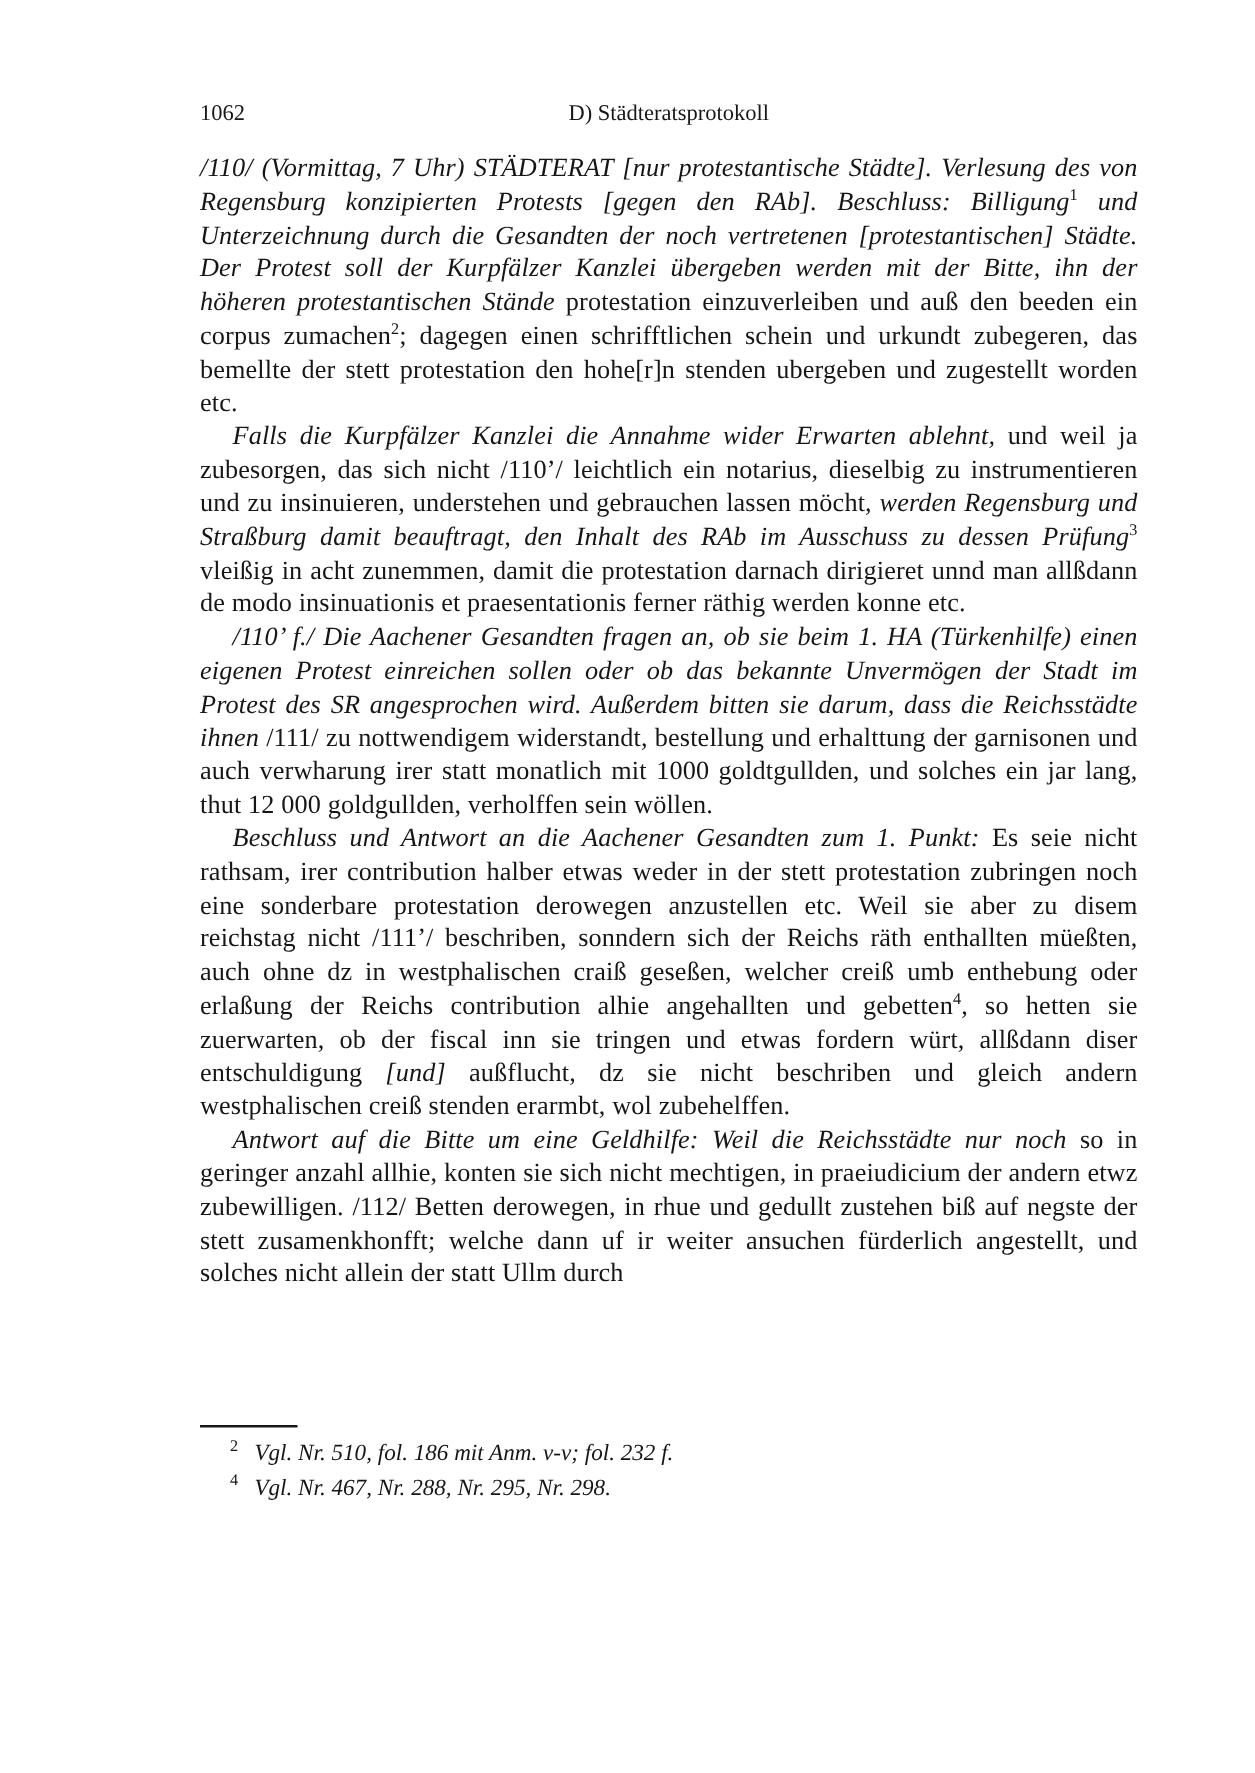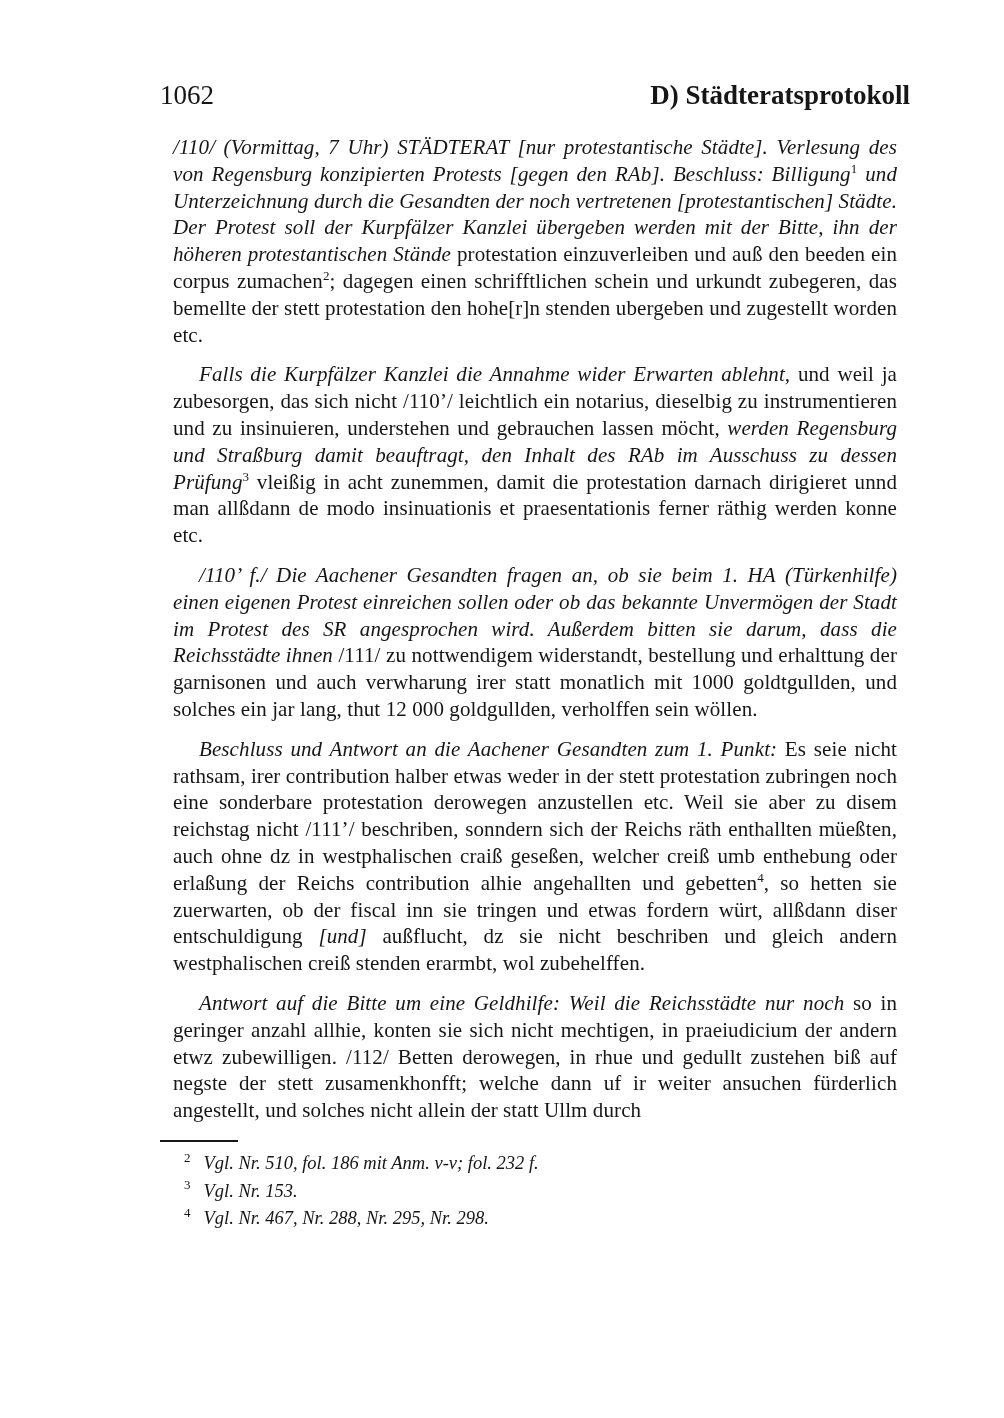--- a/index.html
+++ b/index.html
@@ -19,42 +19,41 @@
   .content {
     position: absolute;
     left: 160px;
     top: 80px;
     width: 750px;
   }
   
   .running-header {
     position: relative;
     height: 30px;
-    font-size: 27px;
+    font-size: 18px;
   }
   .page-number {
     position: absolute;
     left: 0;
     top: 0;
   }
   .running-head {
     display: block;
-    text-align: right;
-    font-weight: bold;
+    text-align: center;
   }
   
   .body-text {
     margin-top: 13px;
     font-size: 21px;
     line-height: 26.8px;
     text-align: justify;
     letter-spacing: 0.1px;
   }
   .body-text p.para {
-    margin: 13px;
+    margin: 0;
     padding: 0;
   }
   .body-text p.para.indent {
     text-indent: 26px;
   }
   .seg-i { font-style: italic; }
   .seg-r { font-style: normal; }
   sup.seg-sup {
     font-style: normal;
     font-size: 13px;
@@ -106,18 +105,17 @@
       <p class="para indent"><span class="seg-i">/110’ f./ Die Aachener Gesandten fragen an, ob sie beim 1. HA (Türkenhilfe) einen eigenen Protest einreichen sollen oder ob das bekannte Unvermögen der Stadt im Protest des SR angesprochen wird. Außerdem bitten sie darum, dass die Reichsstädte ihnen </span><span class="seg-r">/111/ zu nottwendigem widerstandt, bestellung und erhalttung der garnisonen und auch verwharung irer statt monatlich mit 1000 goldtgullden, und solches ein jar lang, thut 12 000 goldgullden, verholffen sein wöllen.</span></p>
       <p class="para indent"><span class="seg-i">Beschluss und Antwort an die Aachener Gesandten zum 1. Punkt: </span><span class="seg-r">Es seie nicht rathsam, irer contribution halber etwas weder in der stett protestation zubringen noch eine sonderbare protestation derowegen anzustellen etc. Weil sie aber zu disem reichstag nicht /111’/ beschriben, sonndern sich der Reichs räth enthallten müeßten, auch ohne dz in westphalischen craiß geseßen, welcher creiß umb enthebung oder erlaßung der Reichs contribution alhie angehallten und gebetten</span><sup class="seg-sup">4</sup><span class="seg-r">, so hetten sie zuerwarten, ob der fiscal inn sie tringen und etwas fordern würt, allßdann diser entschuldigung </span><span class="seg-i">[und]</span><span class="seg-r"> außflucht, dz sie nicht beschriben und gleich andern westphalischen creiß stenden erarmbt, wol zubehelffen.</span></p>
       <p class="para indent"><span class="seg-i">Antwort auf die Bitte um eine Geldhilfe: Weil die Reichsstädte nur noch </span><span class="seg-r">so in geringer anzahl allhie, konten sie sich nicht mechtigen, in praeiudicium der andern etwz zubewilligen. /112/ Betten derowegen, in rhue und gedullt zustehen biß auf negste der stett zusamenkhonfft; welche dann uf ir weiter ansuchen fürderlich angestellt, und solches nicht allein der statt Ullm durch</span></p>
     </main>
 
   <footer class="footnotes">
     <div class="footnote-rule"></div>
     <div>
 
         <div class="footnote"><sup class="fn-num">2</sup><span class="fn-text">Vgl. Nr. 510, fol. 186 mit Anm. v-v; fol. 232 f.</span></div>
-        <div class="footnote"><sup class="fn-num">3</sup><span class="fn-text">Vgl. Nr. 153.</span></div>
         <div class="footnote"><sup class="fn-num">4</sup><span class="fn-text">Vgl. Nr. 467, Nr. 288, Nr. 295, Nr. 298.</span></div>
       </div>
   </footer>
 
 </div>
 
 </body></html>

